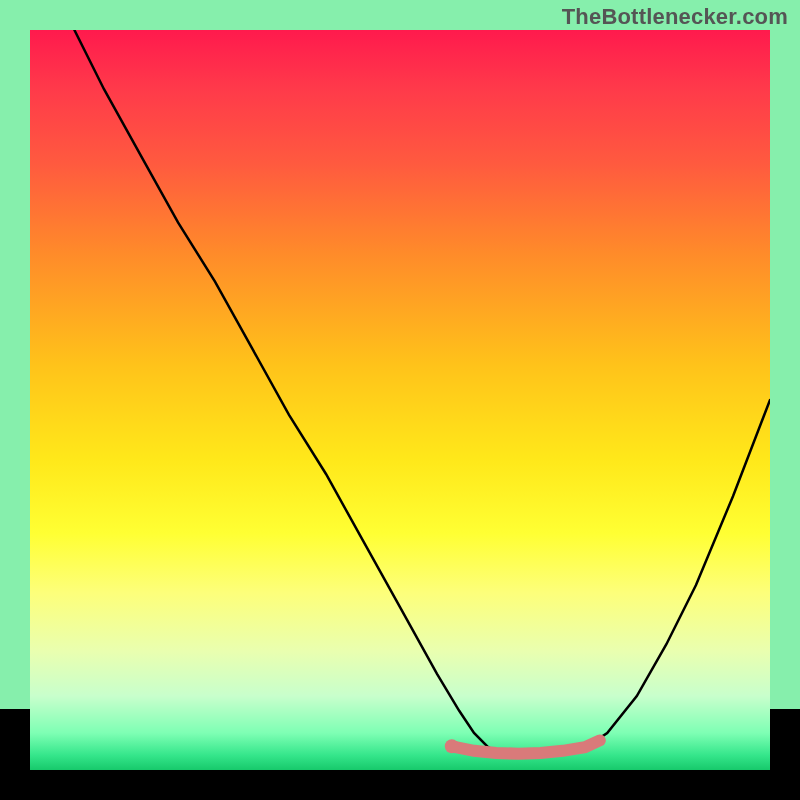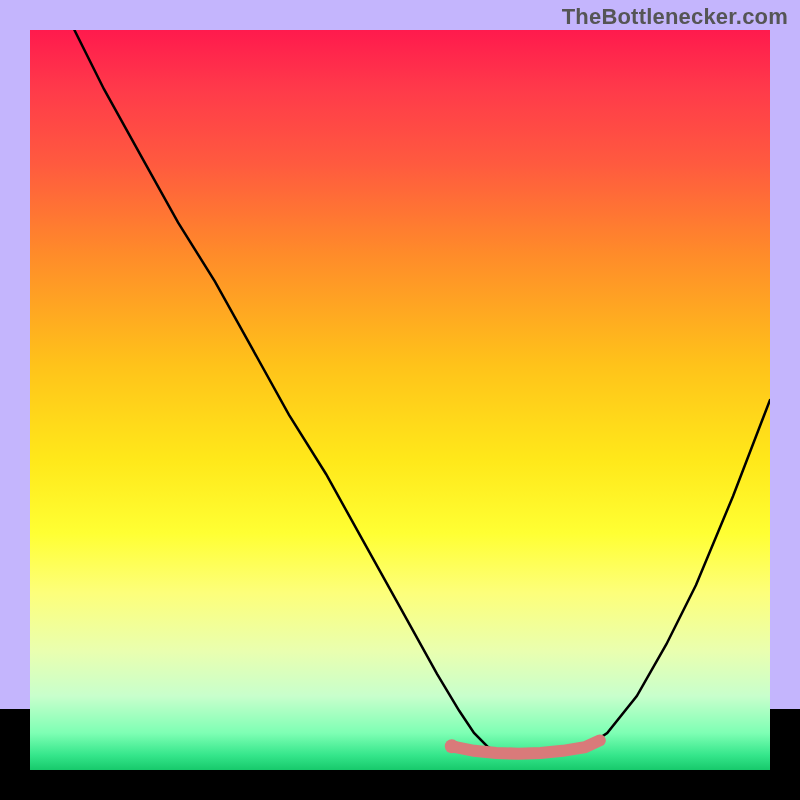--- a/index.html
+++ b/index.html
@@ -10,21 +10,21 @@
     background: #000;
     overflow: hidden;
     font-family: Arial, Helvetica, sans-serif;
   }
   .frame {
     position: absolute;
     left: 0;
     top: 0;
     width: 800px;
     height: 709px;
-    background: #c4b5fd;
+    background: #86efac;
   }
   .plot {
     position: absolute;
     left: 30px;
     top: 30px;
     width: 740px;
     height: 740px;
   }
   .gradient-bg {
     position: absolute;

